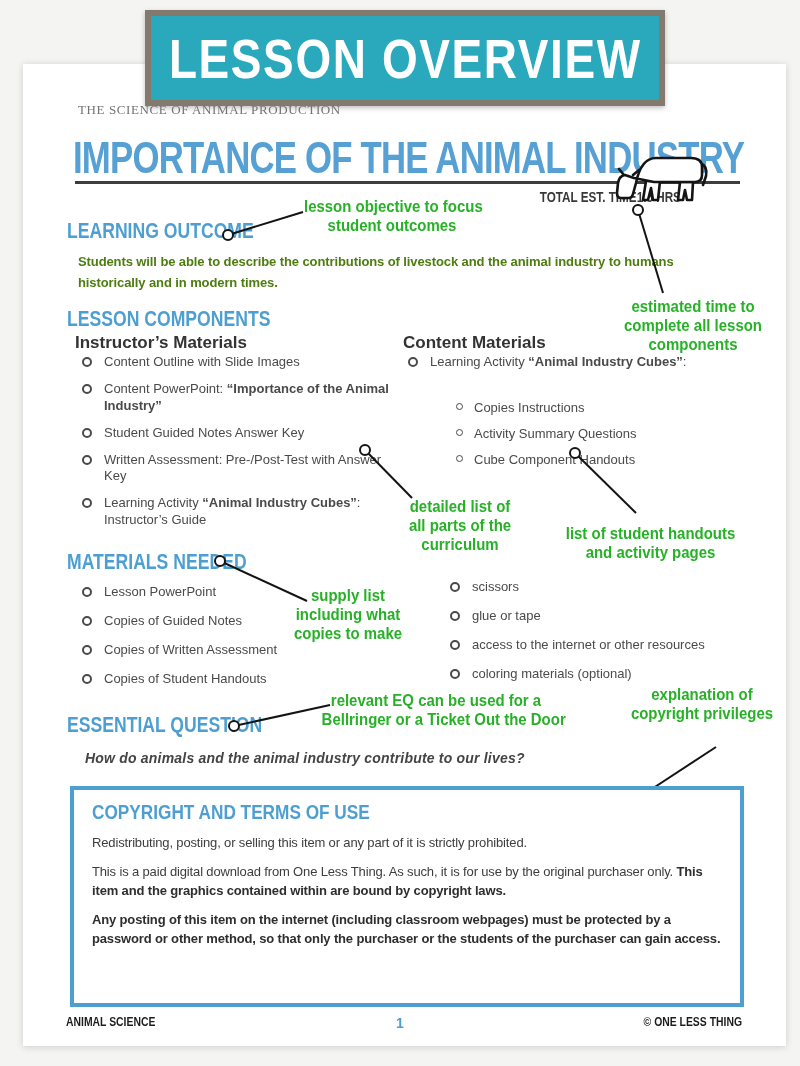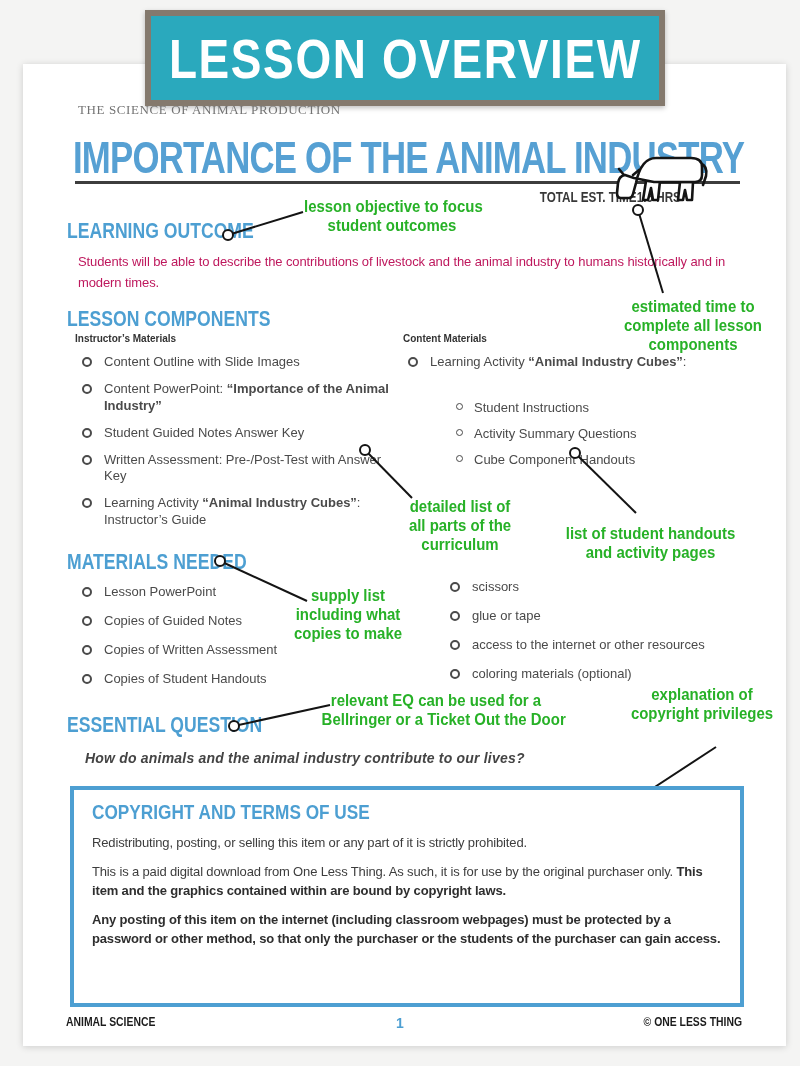--- a/index.html
+++ b/index.html
@@ -20,23 +20,23 @@
           display:inline-block;transform:scaleX(0.79);transform-origin:0 50%;white-space:nowrap;letter-spacing:-1px;}
   .title-rule{position:absolute;left:75px;top:181px;width:665px;height:3px;background:#3d3d3d;}
   .total-time{position:absolute;left:500px;top:188px;width:140px;text-align:right;font-weight:700;
           font-size:15px;color:#383838;}
   .total-time .cnd{display:inline-block;transform:scaleX(0.78);transform-origin:100% 50%;white-space:nowrap;}
   .cow{position:absolute;left:612px;top:146px;}
   
   .h-blue{position:absolute;color:#4d9fd2;font-weight:700;font-size:22px;white-space:nowrap;}
   .h-blue .cnd{display:inline-block;transform:scaleX(0.80);transform-origin:0 50%;}
   
-  .outcome{position:absolute;left:78px;top:252px;width:656px;font-size:13px;font-weight:400;
-           color:#be185d;line-height:1.6;letter-spacing:-0.1px;}
-  .subhead{position:absolute;font-weight:700;font-size:10px;color:#333;}
+  .outcome{position:absolute;left:78px;top:252px;width:656px;font-size:13px;font-weight:700;
+           color:#4d7c0f;line-height:1.6;letter-spacing:-0.1px;}
+  .subhead{position:absolute;font-weight:700;font-size:17px;color:#333;}
   ul.blist{position:absolute;list-style:none;margin:0;padding:0;font-size:13px;color:#4a4a4a;}
   ul.blist li{display:flex;margin-bottom:10px;line-height:1.3;}
   .b{flex:none;width:6px;height:6px;border:2px solid #4a4a4a;border-radius:50%;margin:3px 12px 0 0;}
   .b.sm{width:5px;height:5px;border-width:1.6px;margin-right:11px;}
   ul.sublist{list-style:none;margin:6px 0 0 0;padding:0 0 0 48px;}
   ul.sublist li{display:flex;margin-bottom:9px;line-height:1.3;}
   .eq-question{position:absolute;left:85px;top:750px;font-size:14px;font-style:italic;font-weight:700;
            color:#444;letter-spacing:0.2px;}
   
   .ann{position:absolute;color:#27b127;font-weight:700;font-size:17px;text-align:center;line-height:19px;}
@@ -118,21 +118,21 @@
   <div class="subhead" style="left:403px;top:333px;">Content Materials</div>
   <ul class="blist" style="left:408px;top:354px;width:330px;">
     <li style="margin-bottom:2px;">
         <span class="b"></span>
         <span><span>Learning Activity </span><b>“Animal Industry Cubes”</b><span>:</span></span>
       </li>
   </ul>
   <ul class="blist sublist" style="left:408px;top:394px;width:300px;">
     <li>
         <span class="b sm"></span>
-        <span>Student Instructions</span>
+        <span>Copies Instructions</span>
       </li>
     <li>
         <span class="b sm"></span>
         <span>Activity Summary Questions</span>
       </li>
     <li>
         <span class="b sm"></span>
         <span>Cube Component Handouts</span>
       </li>
   </ul>

